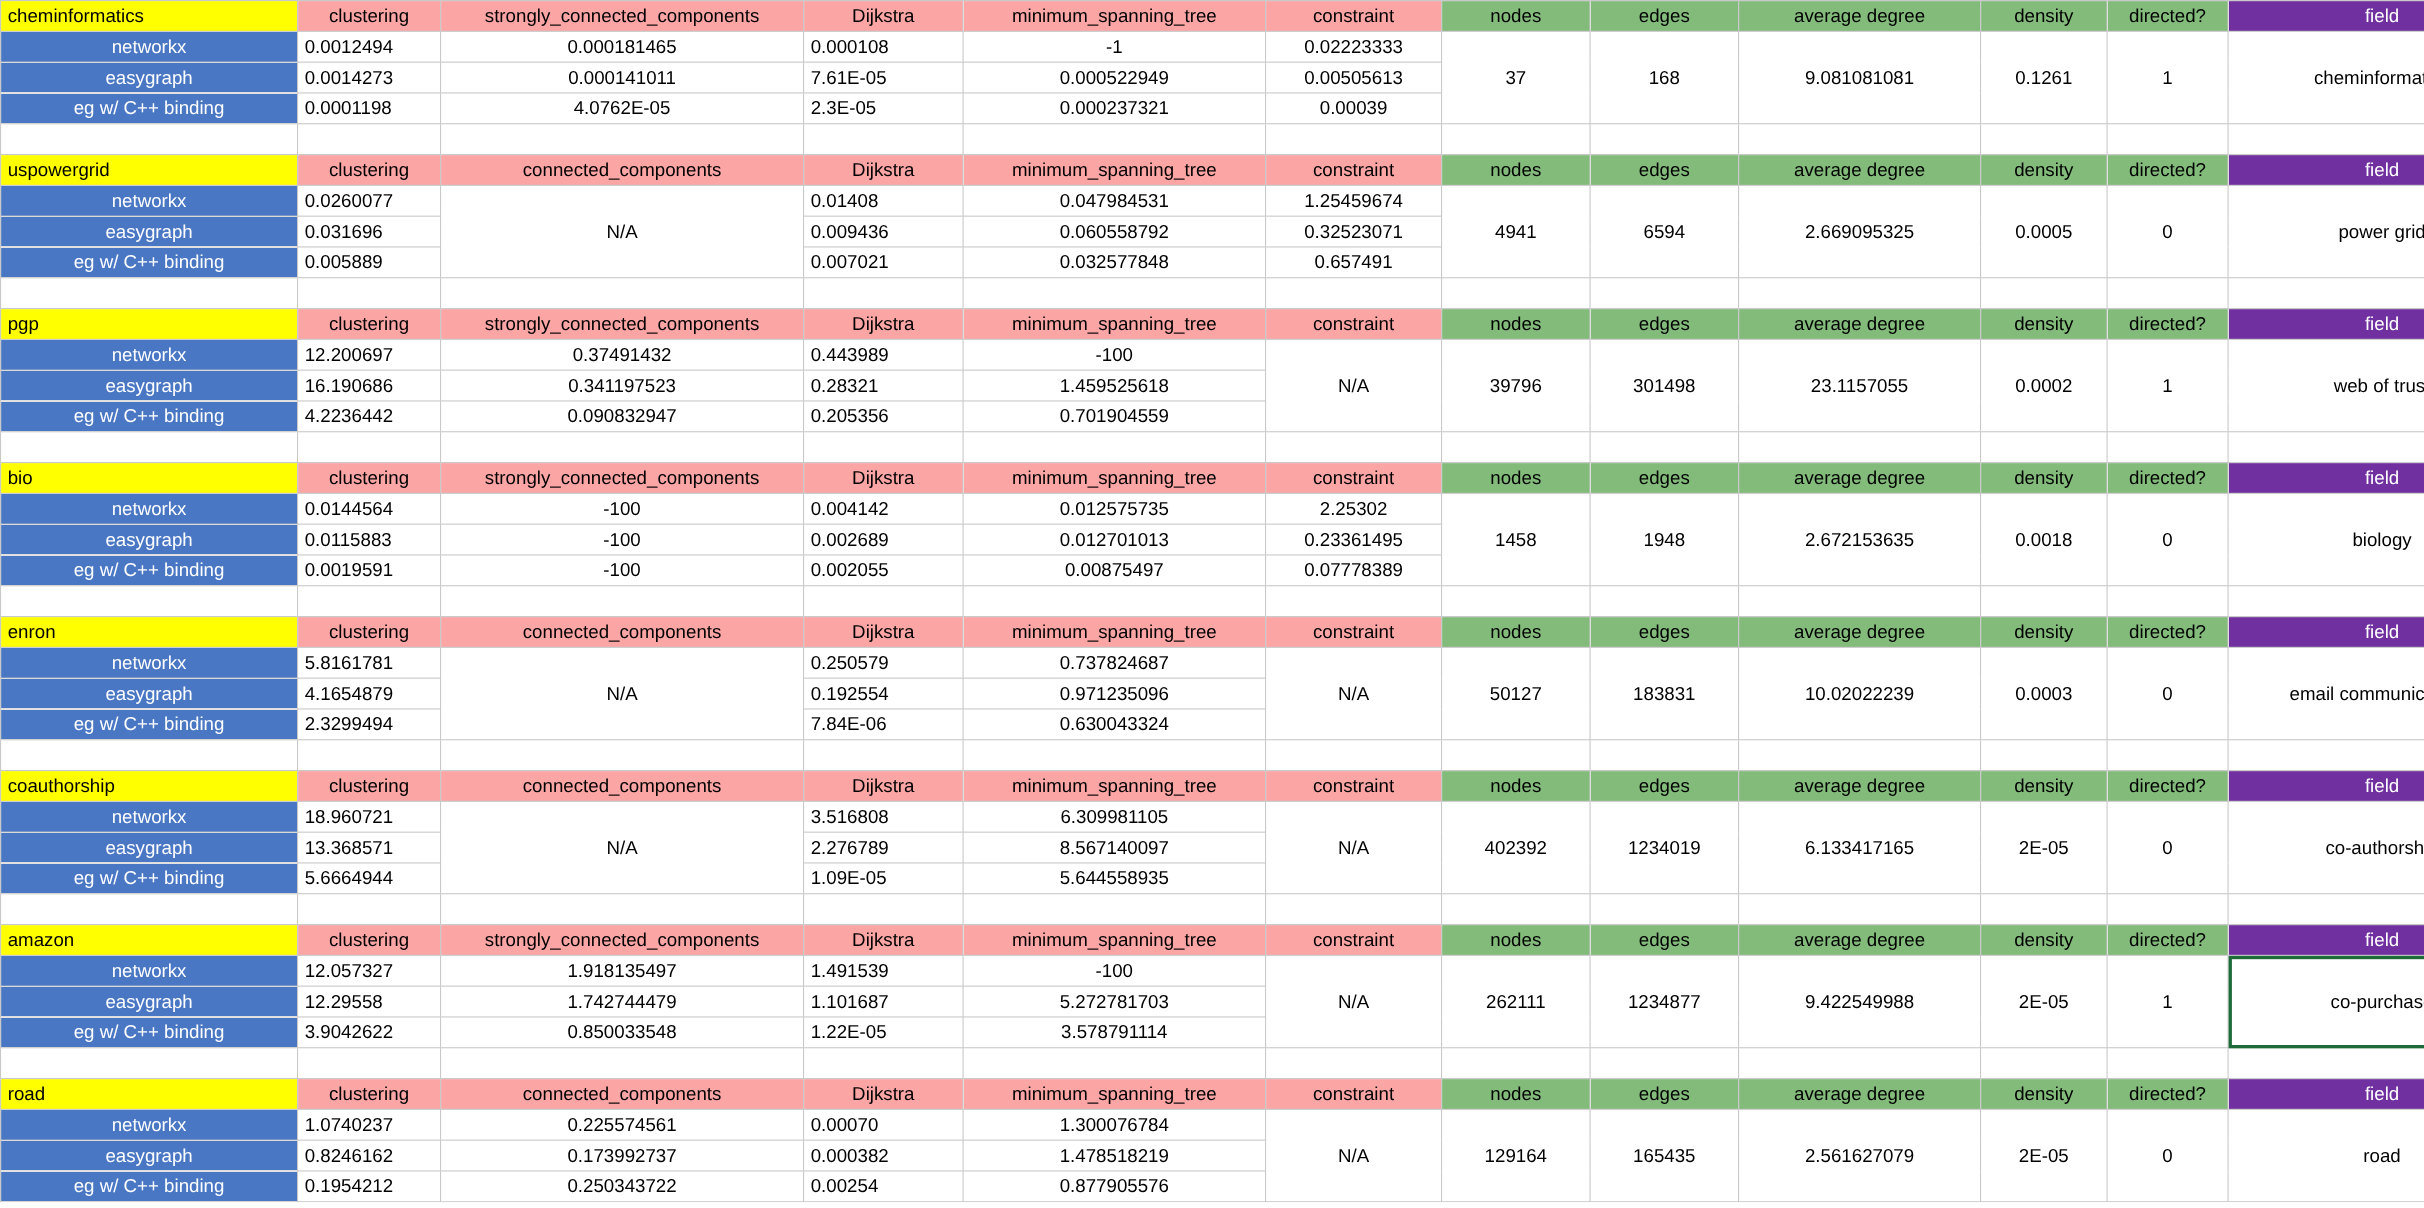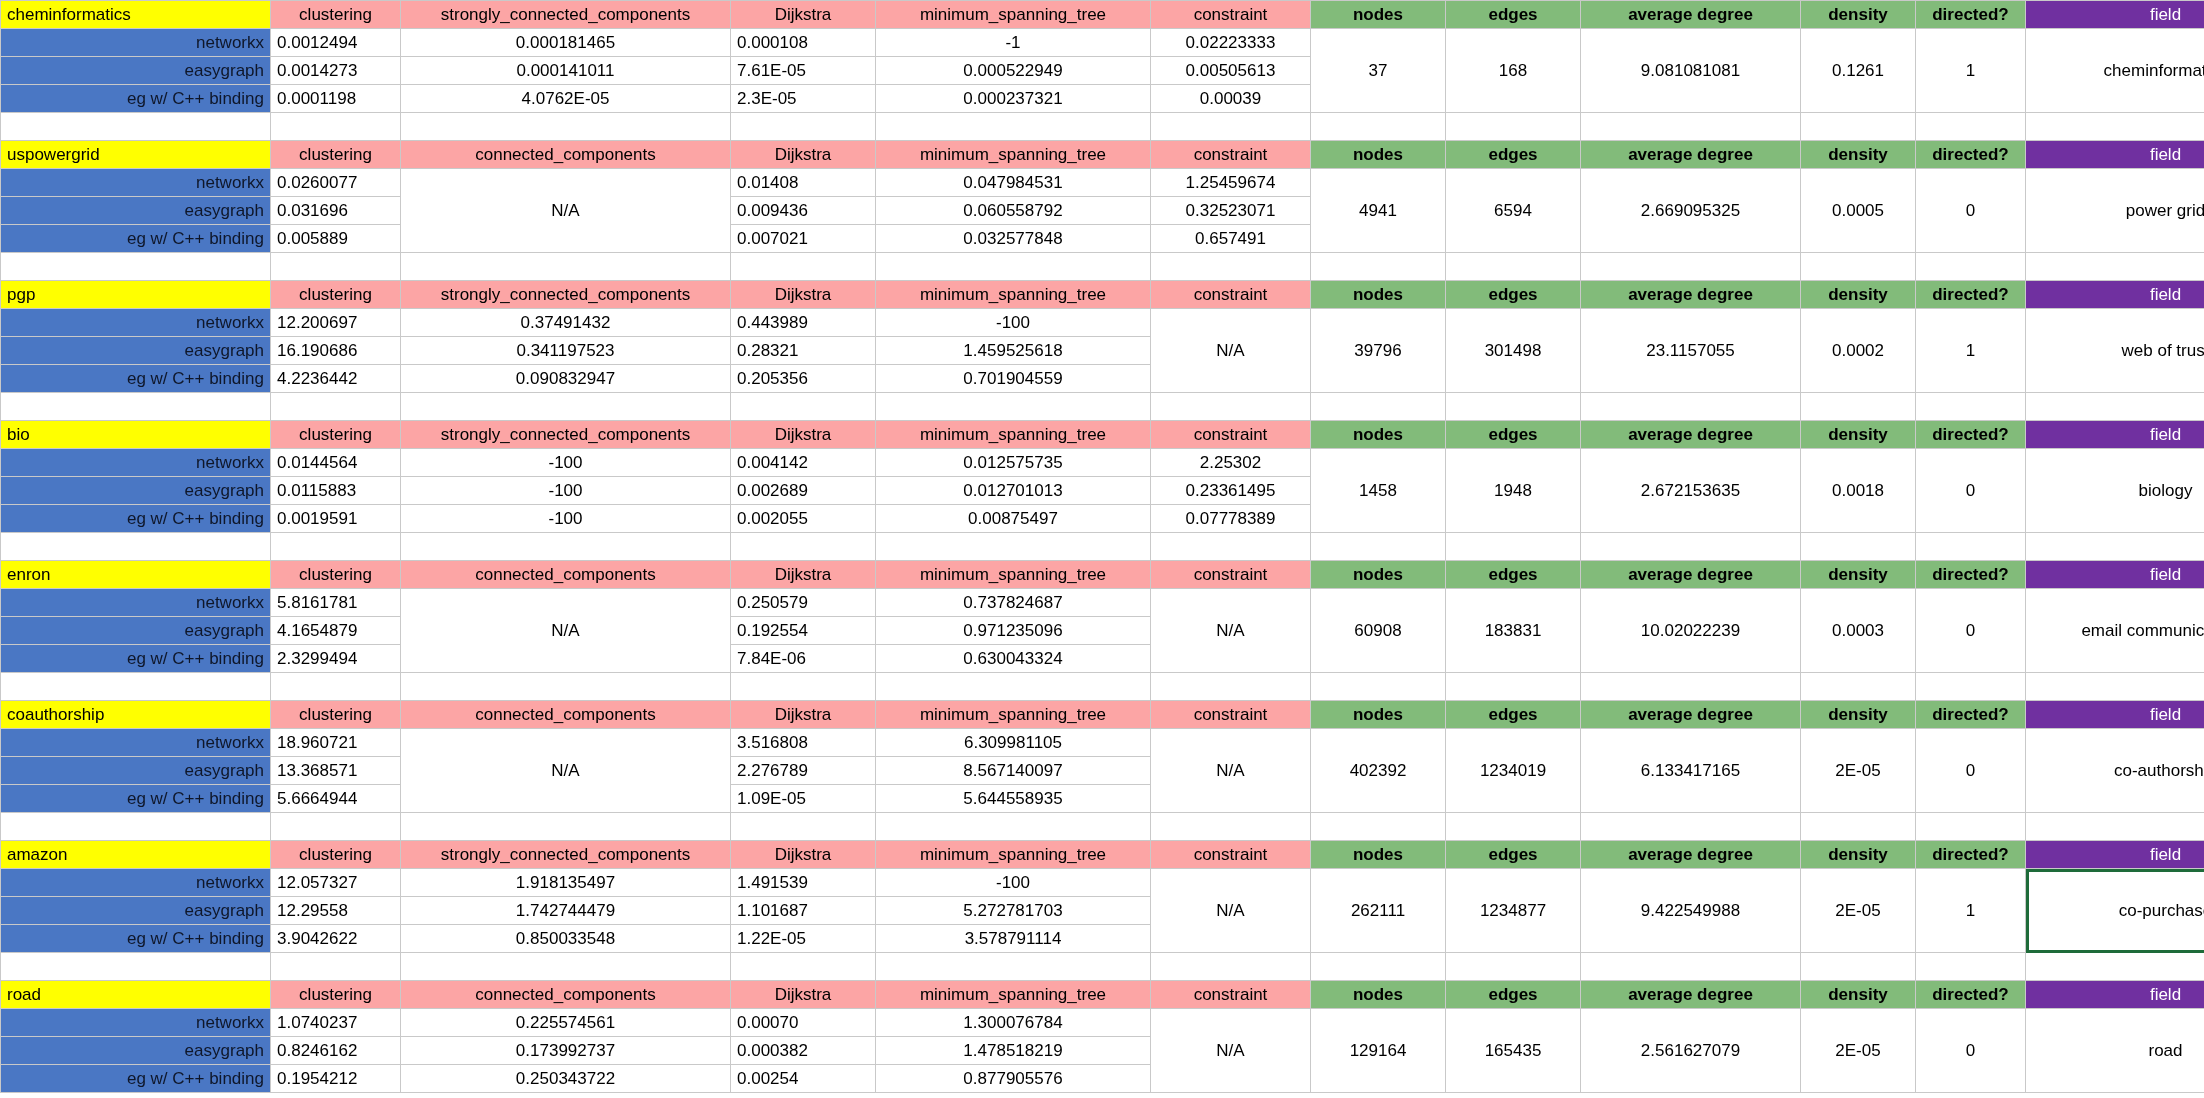--- a/index.html
+++ b/index.html
@@ -42,31 +42,30 @@
   col.c-dir    { width: 110px; }
   col.c-fld    { width: 280px; }
 
   .name-cell {
     background: #ffff00;
     text-align: left;
     font-weight: normal;
   }
   .lib-cell {
     background: #4a77c4;
-    color: #0f172a;
-    text-align: right;
+    color: #ffffff;
+    text-align: center;
   }
   .hdr-orange {
     background: #fca5a5;
     text-align: center;
   }
   .hdr-green {
     background: #82bb7a;
     text-align: center;
-    font-weight: bold;
   }
   .hdr-purple {
     background: #7030a0;
     color: #ffffff;
     text-align: center;
   }
   .num {
     text-align: left;
   }
   .num-c {
@@ -350,21 +349,21 @@
         <td class="hdr-green">directed?</td>
         <td class="hdr-purple">field</td>
       </tr>
       <tr>
         <td class="lib-cell">networkx</td>
         <td class="num">5.8161781</td>
         <td class="num-c" rowspan="3">N/A</td>
         <td class="num">0.250579</td>
         <td class="num-c">0.737824687</td>
         <td class="num-c" rowspan="3">N/A</td>
-        <td class="ctr" rowspan="3">60908</td>
+        <td class="ctr" rowspan="3">50127</td>
         <td class="ctr" rowspan="3">183831</td>
         <td class="ctr" rowspan="3">10.02022239</td>
         <td class="ctr" rowspan="3">0.0003</td>
         <td class="ctr" rowspan="3">0</td>
         <td class="ctr" rowspan="3">email communications</td>
       </tr>
       <tr>
         <td class="lib-cell">easygraph</td>
         <td class="num">4.1654879</td>
         <td class="num">0.192554</td>

